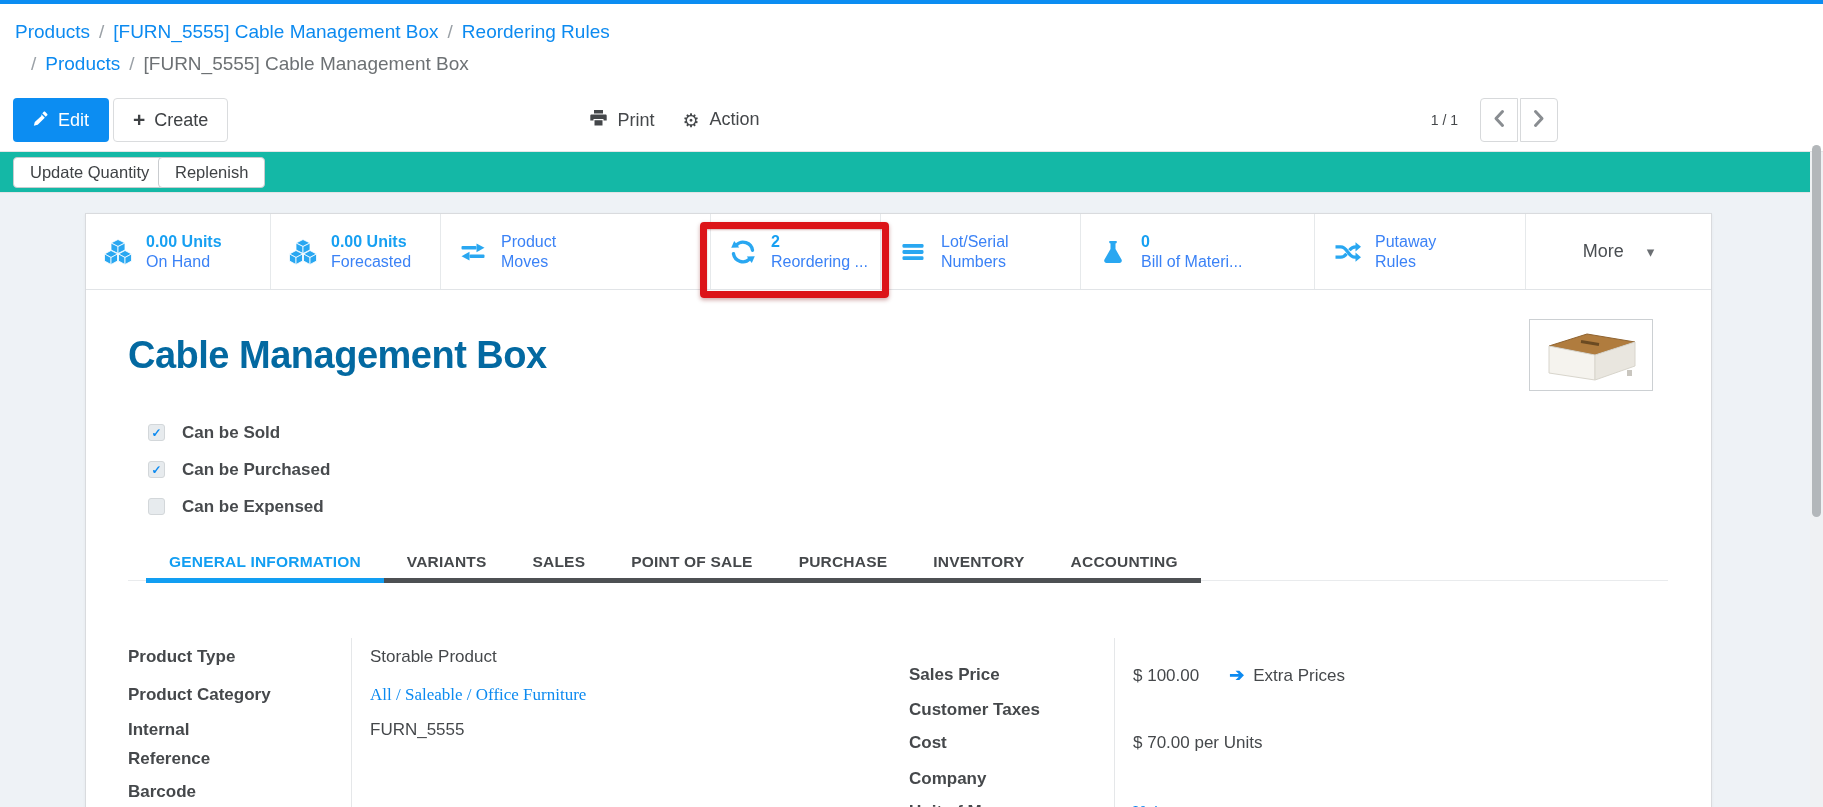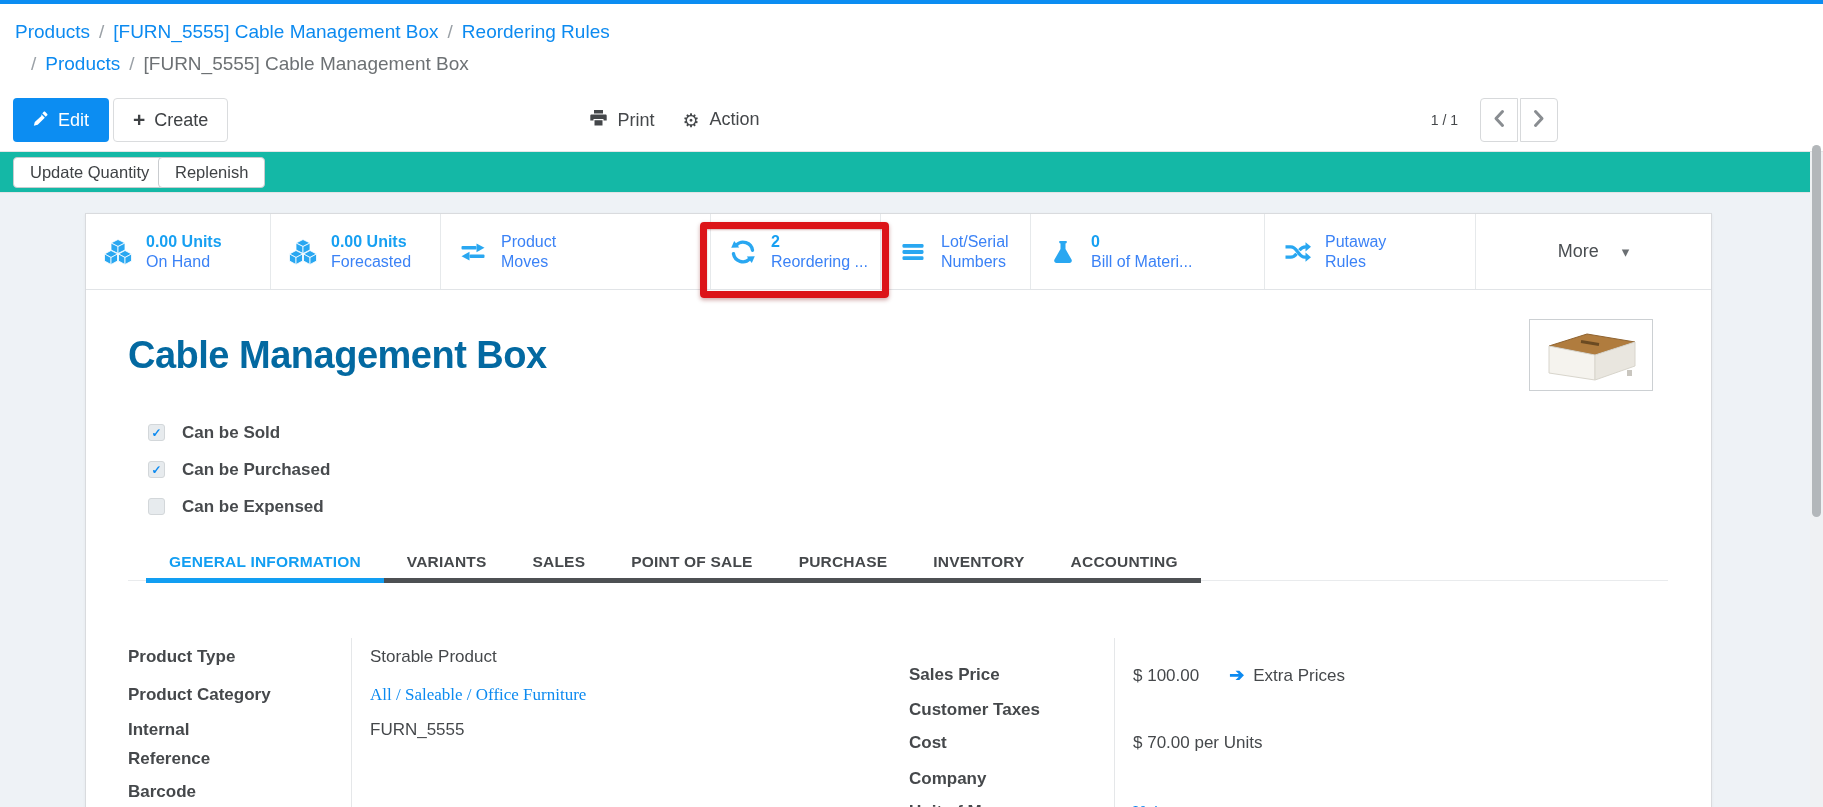--- a/index.html
+++ b/index.html
@@ -54,21 +54,21 @@
   .content { position:absolute; top:193px; left:0; right:0; bottom:0; background:#eef2f6; }
   .sheet { position:absolute; left:85px; top:20px; width:1627px; bottom:-2px;
     background:#fff; border:1px solid #d9dbde; box-shadow:0 1px 3px rgba(0,0,0,.05); }
 
   
   .statbar { position:absolute; left:0; top:0; right:0; height:76px;
     border-bottom:1px solid #e1e4e7; display:flex; }
   .stat-btn { border-right:1px solid #e6e9eb; display:flex; align-items:center;
     gap:13px; padding-left:17px; cursor:pointer; background:#fff; }
   .w1{width:185px} .w2{width:170px} .w3{width:270px} .w4{width:170px}
-  .w5{width:150px} .w6{width:234px} .w7{width:211px}
+  .w5{width:200px} .w6{width:234px} .w7{width:211px}
   .w-more { flex:1; justify-content:center; padding-left:0; border-right:none; }
   .stat-icon { width:30px; height:30px; flex:0 0 auto; display:flex; align-items:center; justify-content:center; }
   .stat-text { display:flex; flex-direction:column; line-height:20px; font-size:16px; }
   .stat-value { color:#17a0f2; font-weight:700; }
   .stat-label { color:#3b82f6; }
   .more-label { font-size:18px; color:#4a4e52; }
   .caret { color:#6b6f73; font-size:15px; margin-left:10px; }
 
   
   .red-box { position:absolute; left:614px; top:8px; width:189px; height:76px;

